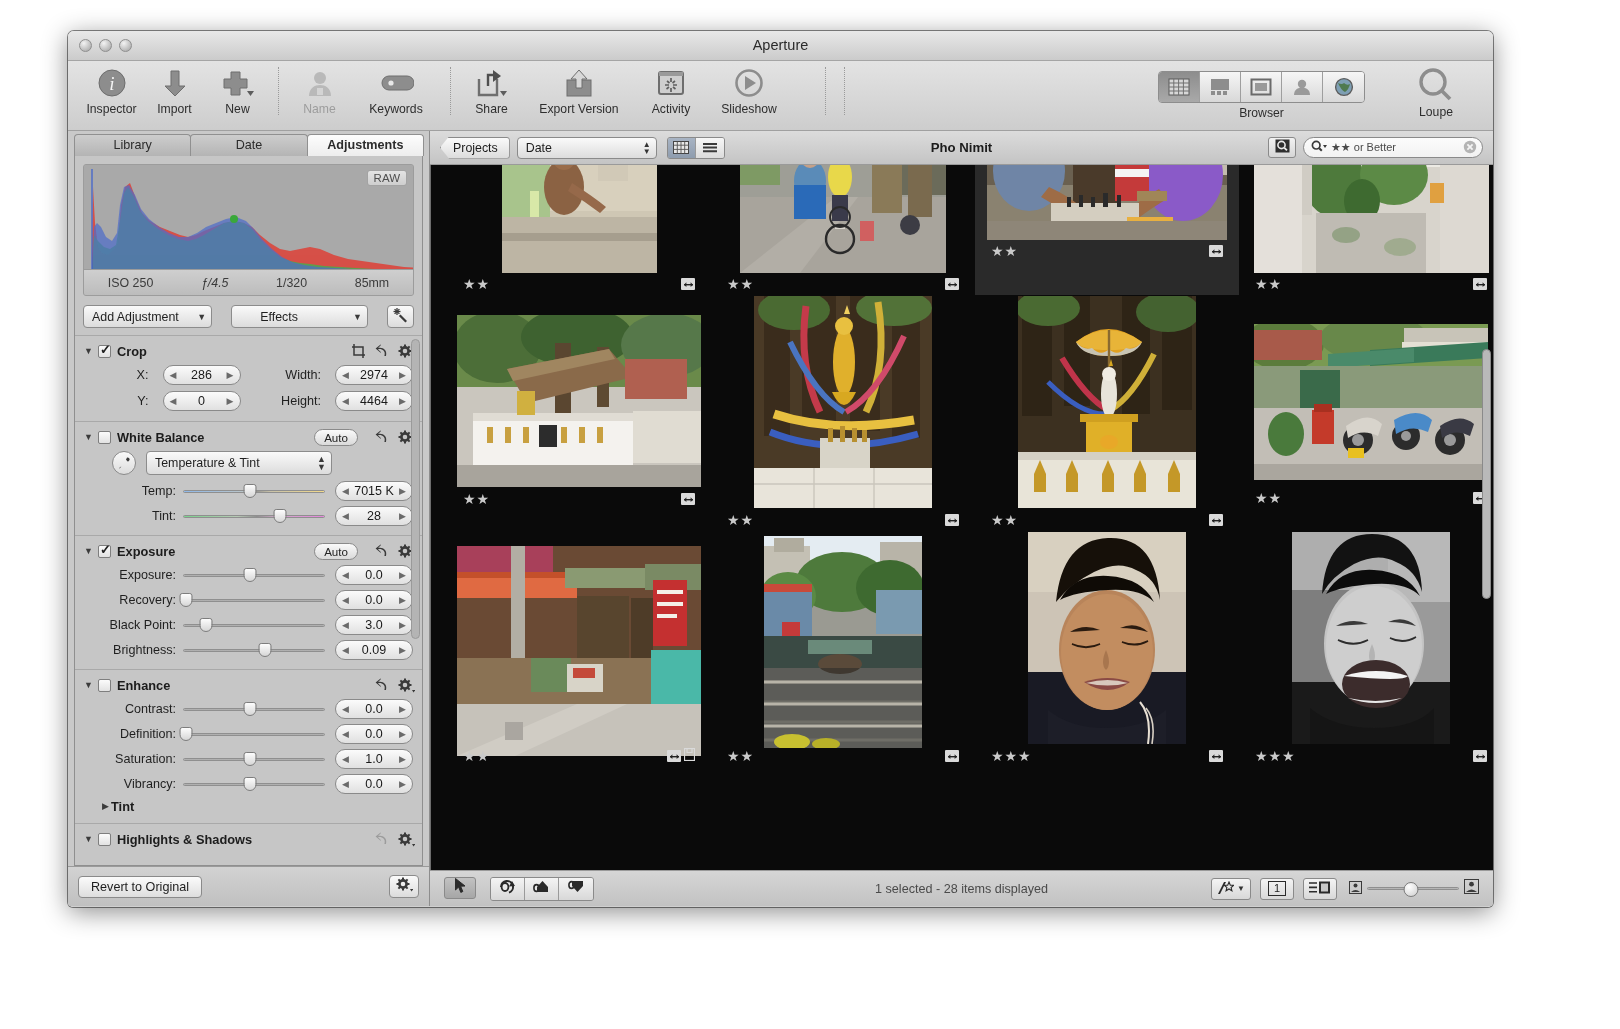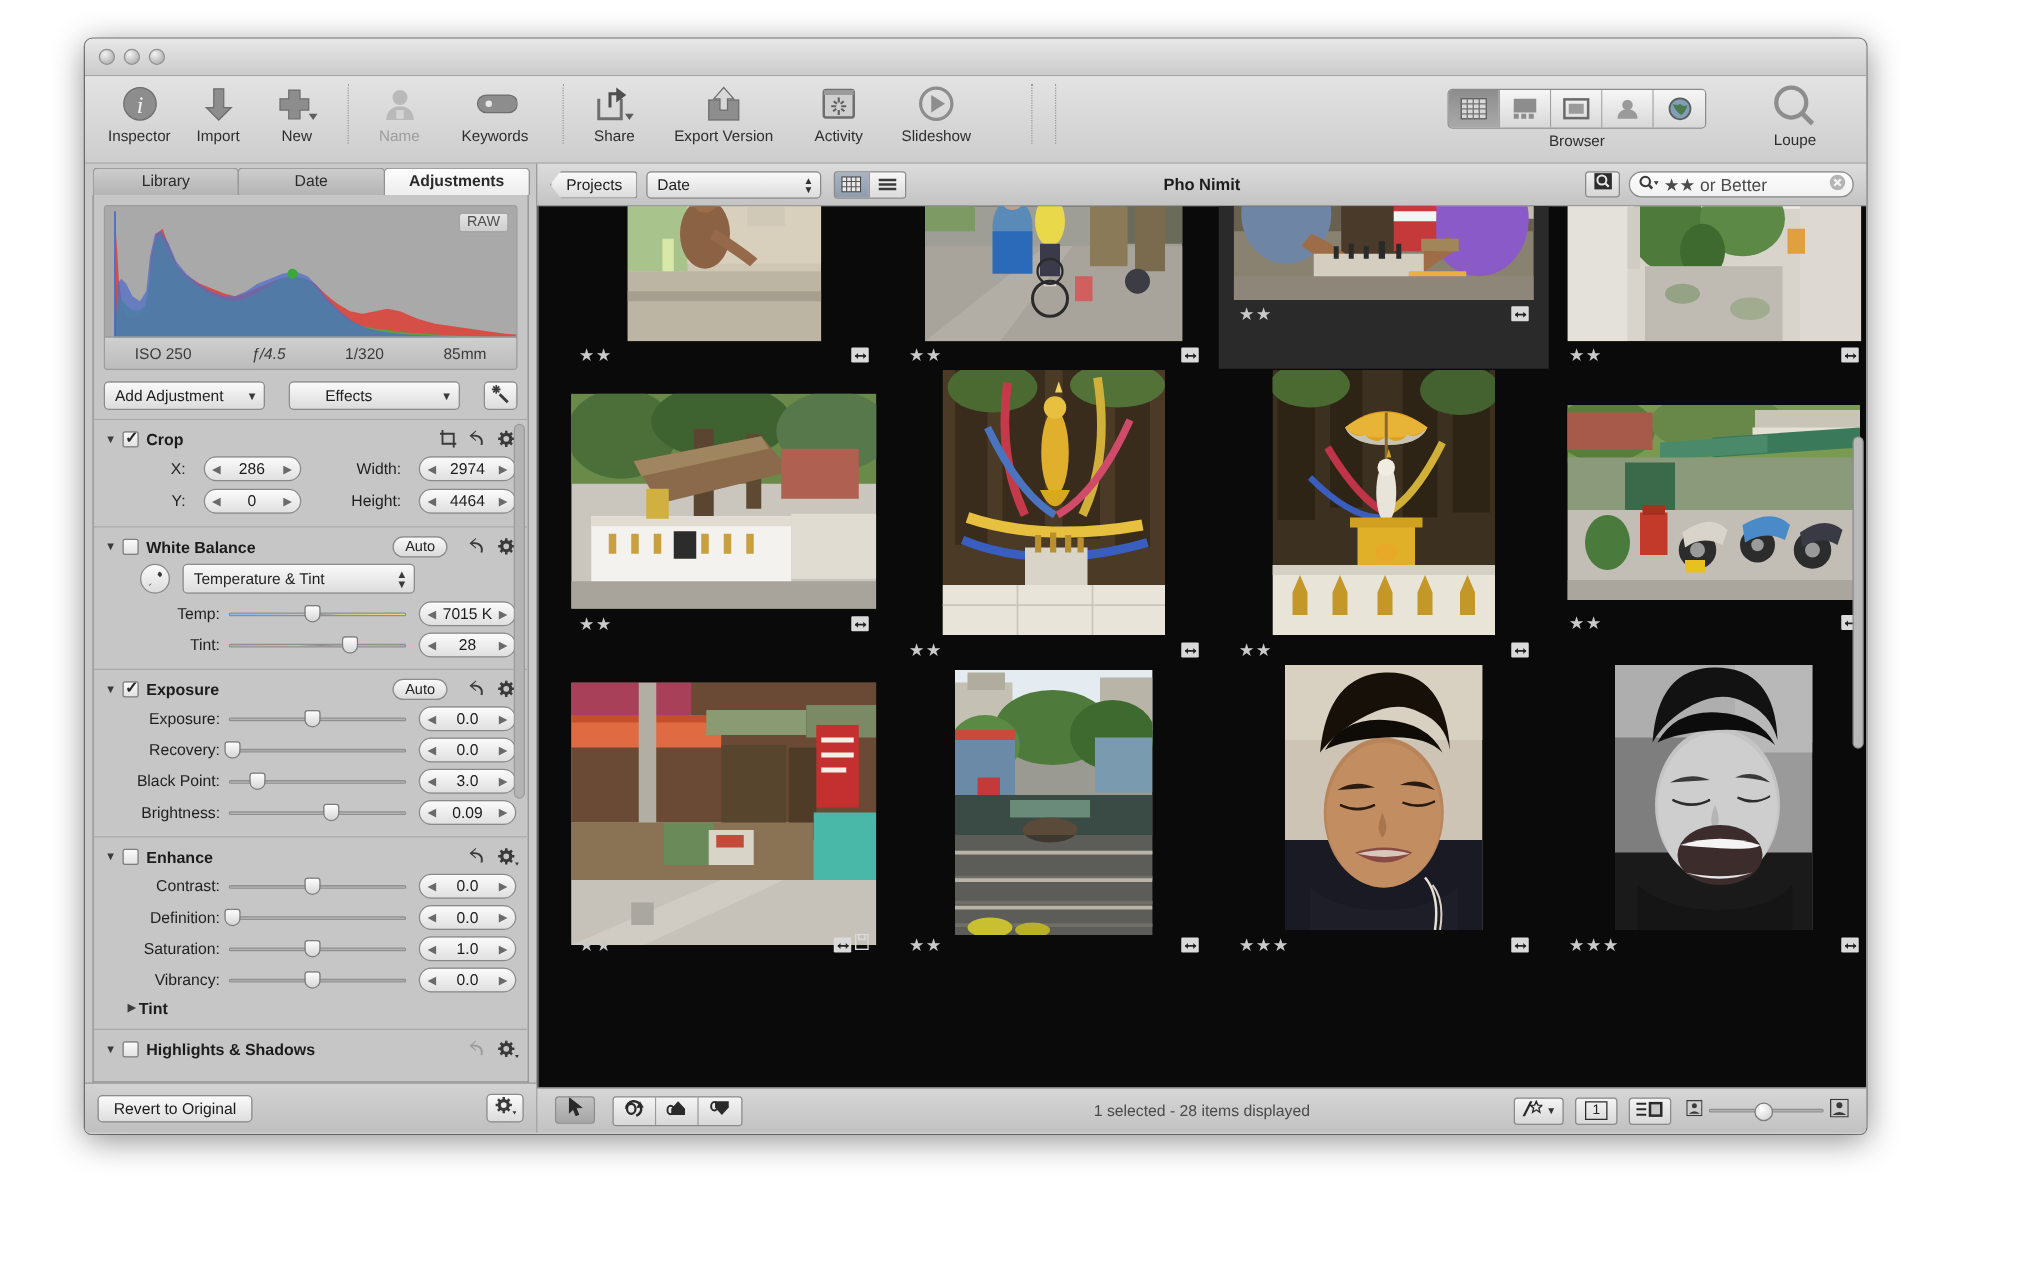--- a/index.html
+++ b/index.html
@@ -288,21 +288,21 @@
   }
   #magbtn {
     width:28px; height:21px; border:1px solid #8a8a8a; border-radius:3px;
     background:linear-gradient(#f2f2f2,#d6d6d6);
     display:flex; align-items:center; justify-content:center;
   }
   #searchfield {
     width:180px; height:21px; border:1px solid #8a8a8a; border-radius:11px;
     background:linear-gradient(#fcfcfc,#f2f2f2);
     display:flex; align-items:center; padding:0 5px 0 7px;
-    font-size:14px; color:#4a4a4a; gap:4px;
+    font-size:11px; color:#4a4a4a; gap:4px;
   }
   #searchfield .sterm { flex:1; }
 
   
   #grid {
     flex:1; background:#0a0a0a; position:relative; overflow:hidden;
     border-left:1px solid #6e6e6e;
   }
   #gridscroll {
     position:absolute; left:0; top:-40px; right:0;
@@ -396,20 +396,21 @@
 <body>
 
 <div id="window">
 
   <div id="titlebar">
     <div class="lights">
       <div class="light"></div>
       <div class="light"></div>
       <div class="light"></div>
     </div>
+    <div id="title">Aperture</div>
   </div>
 
   <div id="toolbar">
 
     <div class="tbitem">
       <div class="tbicon">
         <svg width="30" height="30" viewBox="0 0 30 30">
           <circle cx="15" cy="15" r="13" fill="#8d8d8d" stroke="#6d6d6d"></circle>
           <text x="15" y="22" font-size="19" font-style="italic" font-family="Liberation Serif, serif" fill="#f4f4f4" text-anchor="middle">i</text>
         </svg>

